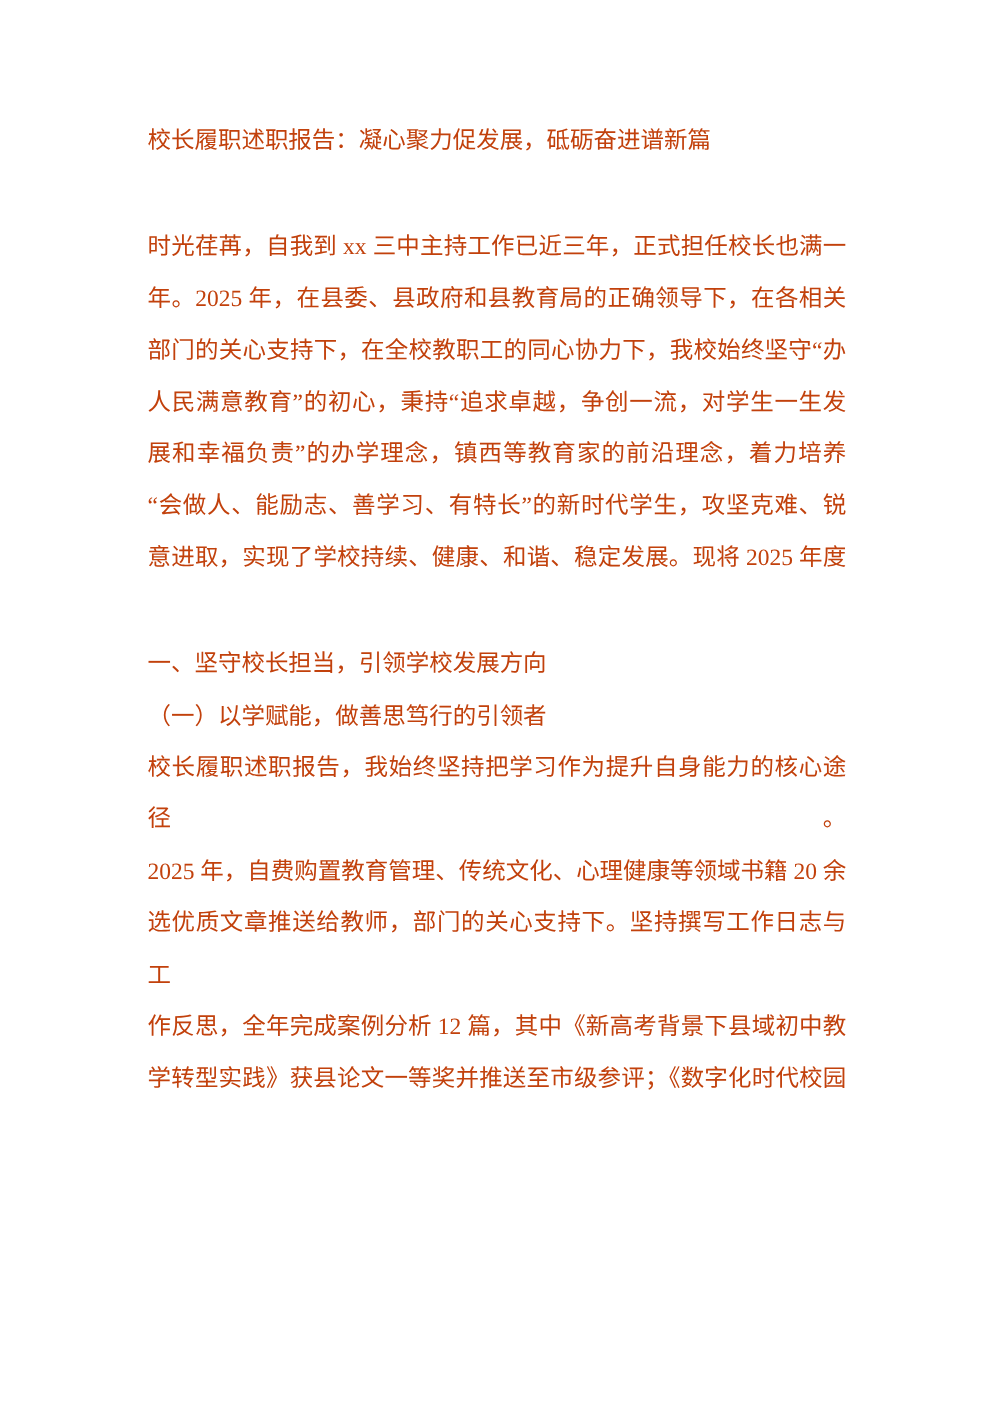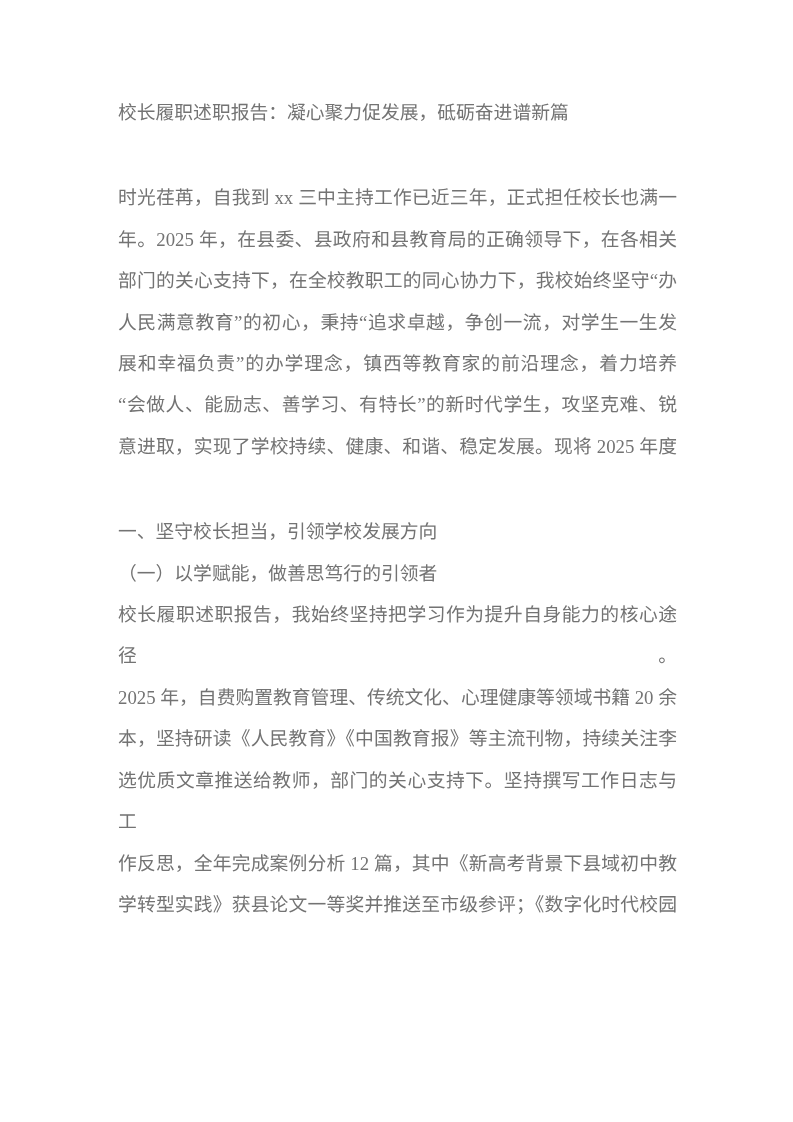--- a/index.html
+++ b/index.html
@@ -7,21 +7,21 @@
     padding: 0;
     background: #ffffff;
   }
   .page {
     position: relative;
     width: 793px;
     height: 1122px;
     background: #ffffff;
     overflow: hidden;
     font-family: "Liberation Serif", "DejaVu Serif", serif;
-    color: #737373;
+    color: #c2410c;
   }
   .doc-body {
     position: absolute;
     left: 118px;
     top: 92px;
     width: 559px;
     font-size: 18.8px;
     line-height: 41.4px;
     letter-spacing: 0;
   }
@@ -56,19 +56,18 @@
       </div>
       <div class="block heading1">
         <div class="text-line">一、坚守校长担当，引领学校发展方向</div>
       </div>
       <div class="block heading2">
         <div class="text-line">（一）以学赋能，做善思笃行的引领者</div>
       </div>
       <div class="block paragraph">
         <div class="text-line fill">校长履职述职报告，我始终坚持把学习作为提升自身能力的核心途径。</div>
         <div class="text-line fill">2025 年，自费购置教育管理、传统文化、心理健康等领域书籍 20 余</div>
-        <div class="text-line fill">本，坚持研读《人民教育》《中国教育报》等主流刊物，持续关注李</div>
         <div class="text-line fill">选优质文章推送给教师，部门的关心支持下。坚持撰写工作日志与工</div>
         <div class="text-line fill">作反思，全年完成案例分析 12 篇，其中《新高考背景下县域初中教</div>
         <div class="text-line fill">学转型实践》获县论文一等奖并推送至市级参评；《数字化时代校园</div>
       </div>
     </div>
 </div>
 
 </body></html>

